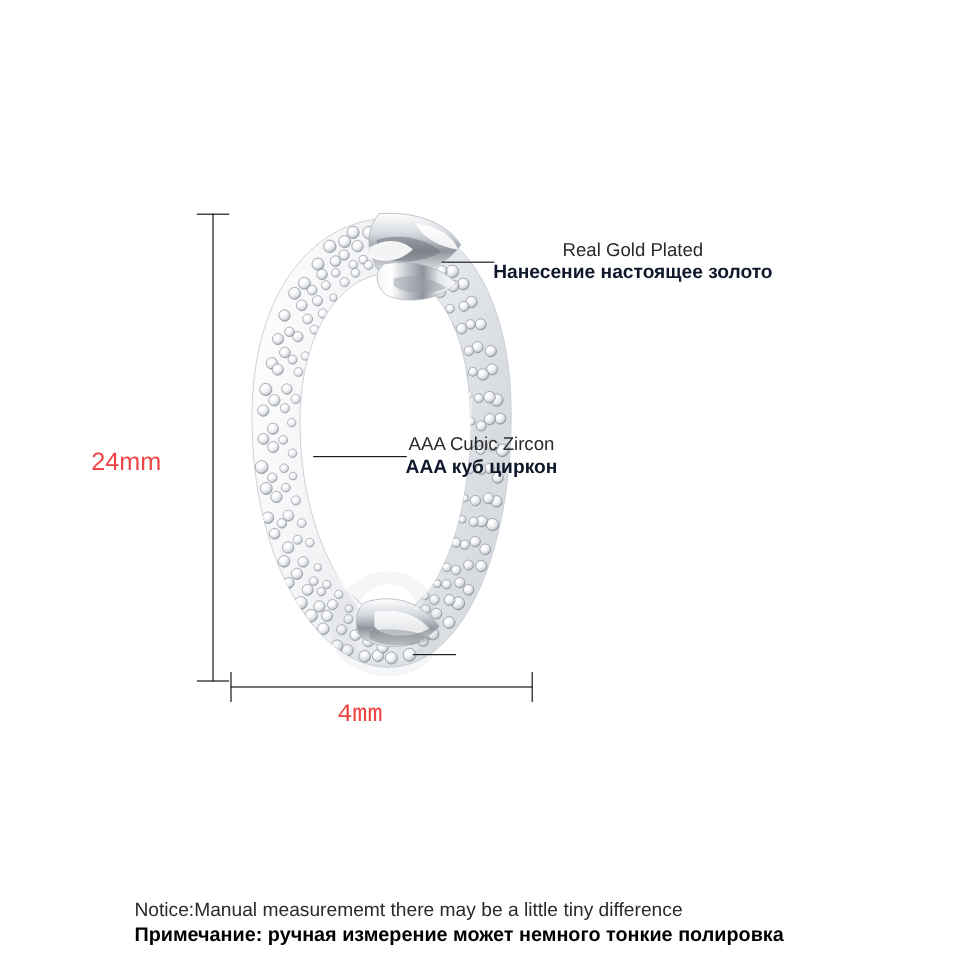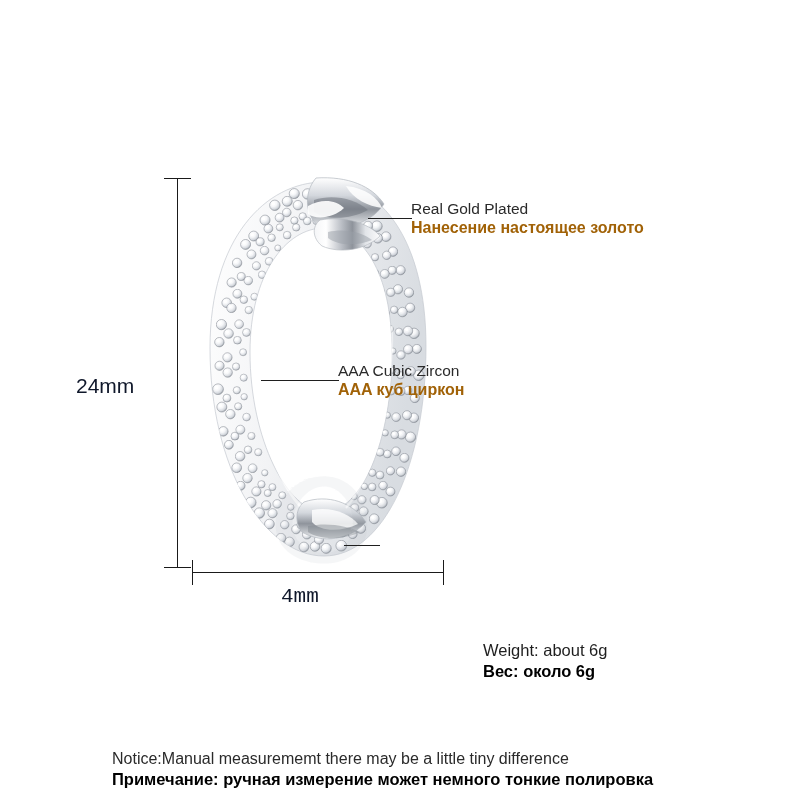--- a/index.html
+++ b/index.html
@@ -47,48 +47,48 @@
   #dim-v-line { left: 177px; top: 178px; width: 1px; height: 390px; }
   #dim-v-cap-top { left: 164px; top: 178px; width: 27px; height: 1px; }
   #dim-v-cap-bot { left: 164px; top: 567px; width: 27px; height: 1px; }
 
   #dim-h-line { left: 192px; top: 572px; width: 252px; height: 1px; }
   #dim-h-cap-left { left: 192px; top: 560px; width: 1px; height: 25px; }
   #dim-h-cap-right { left: 443px; top: 560px; width: 1px; height: 25px; }
 
   .dim-label {
     position: absolute;
-    color: #0f172a;
+    color: #ef4444;
     font-size: 21px;
     letter-spacing: 0px;
     white-space: nowrap;
   }
   #label-24mm { left: 76px; top: 374px; }
   #label-4mm  { left: 281px; top: 585px; font-family: Liberation Mono, monospace; }
 
   
   .leader {
     position: absolute;
     background: #1f1f1f;
     height: 1px;
   }
   #leader-gold    { left: 368px; top: 218px; width: 44px; }
   #leader-zircon  { left: 261px; top: 380px; width: 78px; }
   #leader-polish  { left: 344px; top: 545px; width: 36px; }
 
   
-  .anno { position: absolute; white-space: nowrap; }
+  .anno { position: absolute; white-space: nowrap; text-align: center; }
   .anno .en {
     font-size: 15.5px;
     color: #2a2a2a;
     line-height: 18px;
   }
   .anno .ru {
     font-size: 16px;
-    color: #a16207;
+    color: #0f172a;
     font-weight: 600;
     line-height: 19px;
   }
   #anno-gold   { left: 411px; top: 200px; }
   #anno-zircon { left: 338px; top: 362px; }
   #anno-polish { left: 379px; top: 522px; }
 
   
   #weight-block {
     position: absolute;
@@ -631,23 +631,19 @@
   </div>
 
   <div class="leader" id="leader-zircon"></div>
   <div class="anno" id="anno-zircon">
     <div class="en">AAA Cubic Zircon</div>
     <div class="ru">AAA куб циркон</div>
   </div>
 
   <div class="leader" id="leader-polish"></div>
 
-  <div id="weight-block">
-    <div class="en">Weight: about  6g</div>
-    <div class="ru">Вес: около  6g</div>
-  </div>
 
   <div id="notice-block">
     <div class="en">Notice:Manual measurememt there may be a little tiny difference</div>
     <div class="ru">Примечание: ручная измерение может немного тонкие полировка</div>
   </div>
 
 </div>
 
 </body></html>

